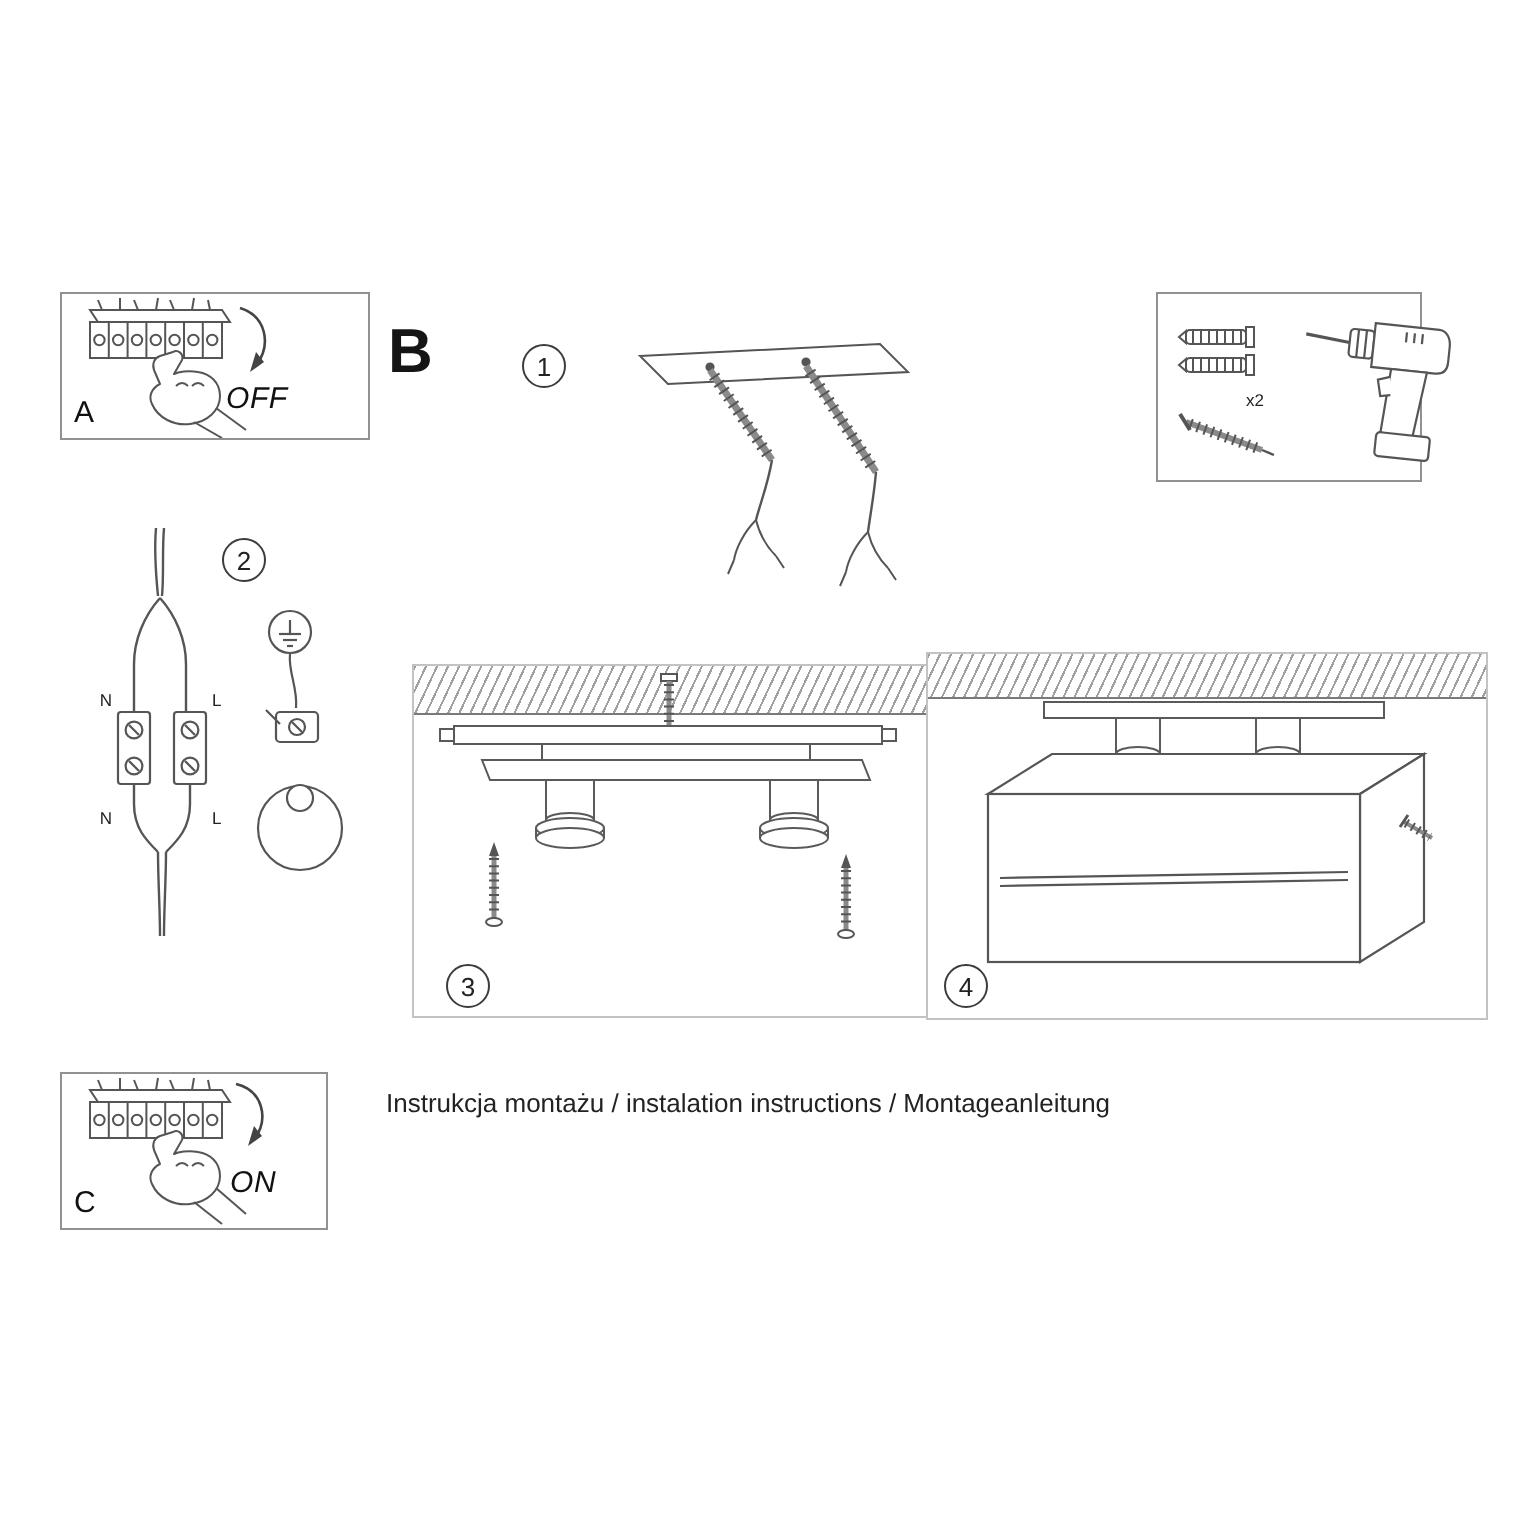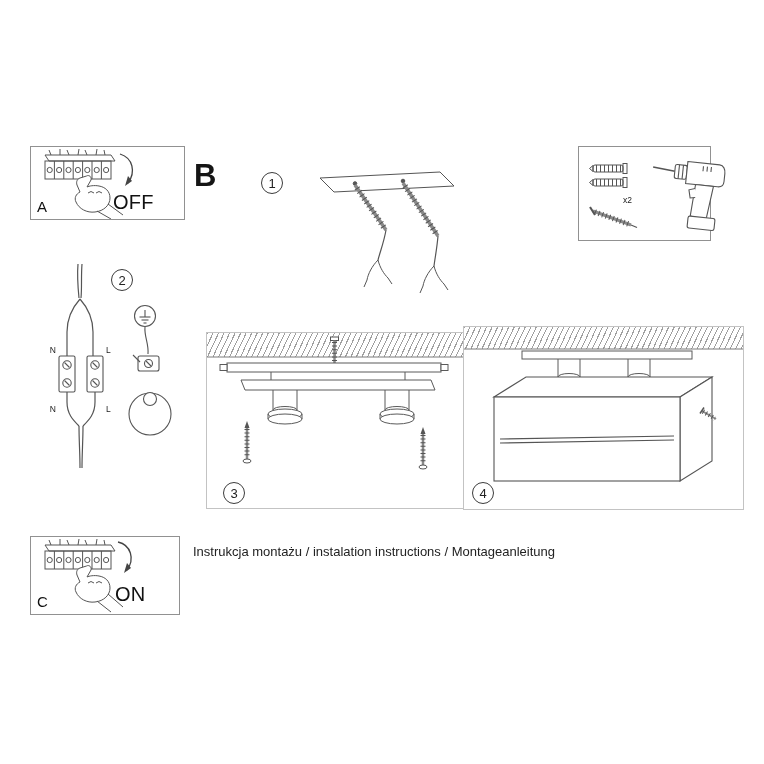--- a/index.html
+++ b/index.html
@@ -8,21 +8,21 @@
   #sheet { position:relative; width:764px; height:764px; background:#fff; overflow:hidden; }
 
   .panel       { position:absolute; border:1px solid #919191; background:#fff; }
   .panel-light { position:absolute; border:1px solid #c3c3c3; background:#fff; }
 
   .badge { position:absolute; width:22px; height:22px; border:1.3px solid #3c3c3c;
            border-radius:50%; display:flex; align-items:center; justify-content:center;
            font-size:13px; color:#222; background:#fff; z-index:3; }
 
   .corner-label { position:absolute; left:6px; bottom:4px; font-size:15px; color:#111; }
-  .state-label  { position:absolute; font-size:20px; color:#111; letter-spacing:0.3px; }
+  .state-label  { position:absolute; font-size:15px; color:#111; letter-spacing:0.3px;font-style:italic; }
 
   .hatch { position:absolute; left:0; top:0; right:0;
            background-image:repeating-linear-gradient(115deg,#a0a0a0 0,#a0a0a0 1px,transparent 1px,transparent 5px); }
 
   .art-abs { position:absolute; }
   svg { display:block; }
   svg text { font-family:"Liberation Sans", sans-serif; fill:#222; font-size:8.5px; }
 
   .letter-b { position:absolute; left:194px; top:158px; font-size:31px; font-weight:600; color:#151515; }
 
@@ -264,21 +264,21 @@
       </g>
       <g>
         <line x1="238" y1="84" x2="252" y2="92" stroke="#8a8a8a" stroke-width="2"></line>
         <line x1="239" y1="84.5" x2="251" y2="91.5" stroke="#555" stroke-width="4.5" stroke-dasharray="1 2.4"></line>
         <line x1="236" y1="86.5" x2="240" y2="80.5" stroke="#555" stroke-width="1.5"></line>
       </g>
     </svg>
     <div class="badge" style="left:8px; top:155px;">4</div>
   </div>
 
-  <div class="panel" style="left:30px; top:536px; width:150px; height:79px;">
+  <div class="panel" style="left:30px; top:536px; width:134px; height:79px;">
     <svg class="art-abs" style="left:0; top:0;" width="153" height="77" viewBox="0 0 153 77">
       <g stroke="#555" fill="none" stroke-width="1">
         <polygon points="14,8 80,8 84,14 18,14"></polygon>
         <line x1="20" y1="8" x2="18" y2="3"></line>
           <line x1="29" y1="8" x2="29" y2="2"></line>
         <line x1="38" y1="8" x2="36" y2="3"></line>
           <line x1="47" y1="8" x2="48" y2="2"></line>
         <line x1="56" y1="8" x2="54" y2="3"></line>
           <line x1="65" y1="8" x2="66" y2="2"></line>
         <line x1="74" y1="8" x2="73" y2="3"></line>

